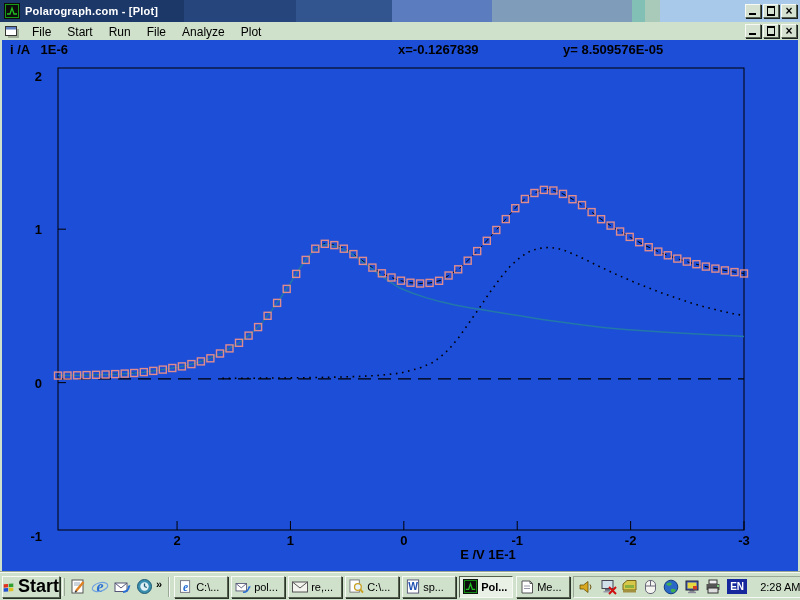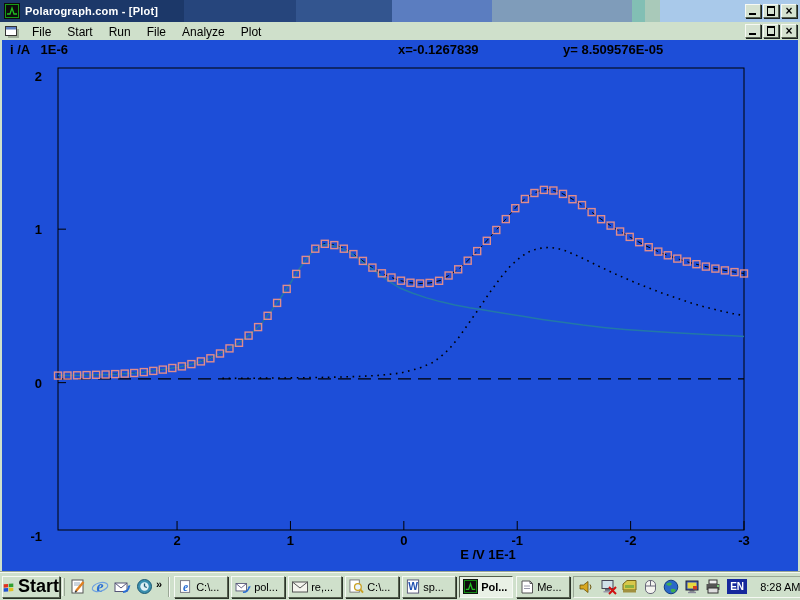--- a/index.html
+++ b/index.html
@@ -402,15 +402,15 @@
     </span>
     <span class="trayicon">
       <svg width="17" height="15" viewBox="0 0 17 15">
         <rect x="4" y="1" width="8" height="4" fill="#eee" stroke="#333"></rect>
         <rect x="1.5" y="5" width="13" height="6" fill="#555"></rect>
         <rect x="3" y="9" width="10" height="5" fill="#ddd" stroke="#333"></rect>
         <circle cx="13" cy="7" r="0.9" fill="#8f8"></circle>
       </svg>
     </span>
     <span class="enbadge">EN</span>
-    <span class="clock">8:28 AM</span>
+    <span class="clock">2:28 AM</span>
   </div>
 </div>
 
 </body></html>

